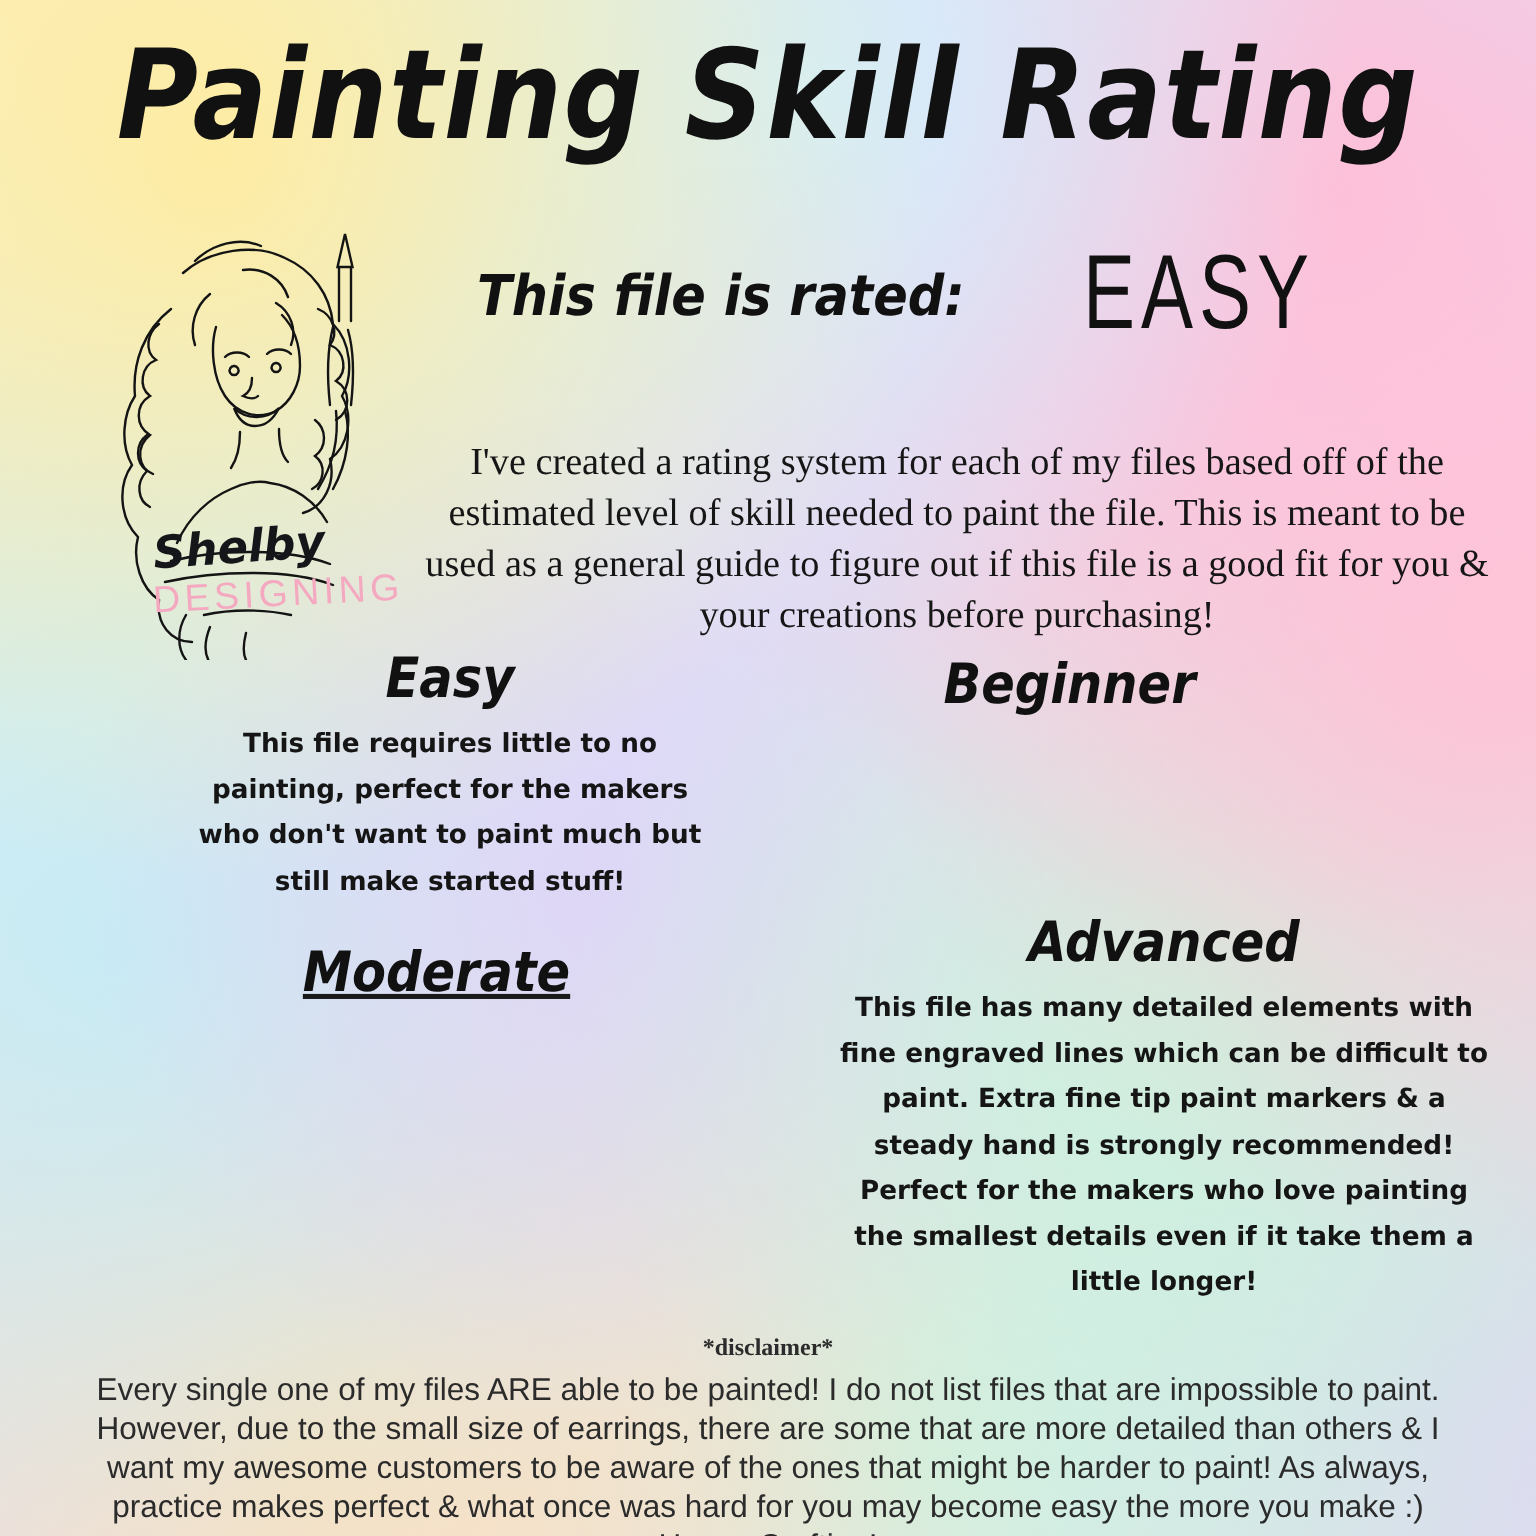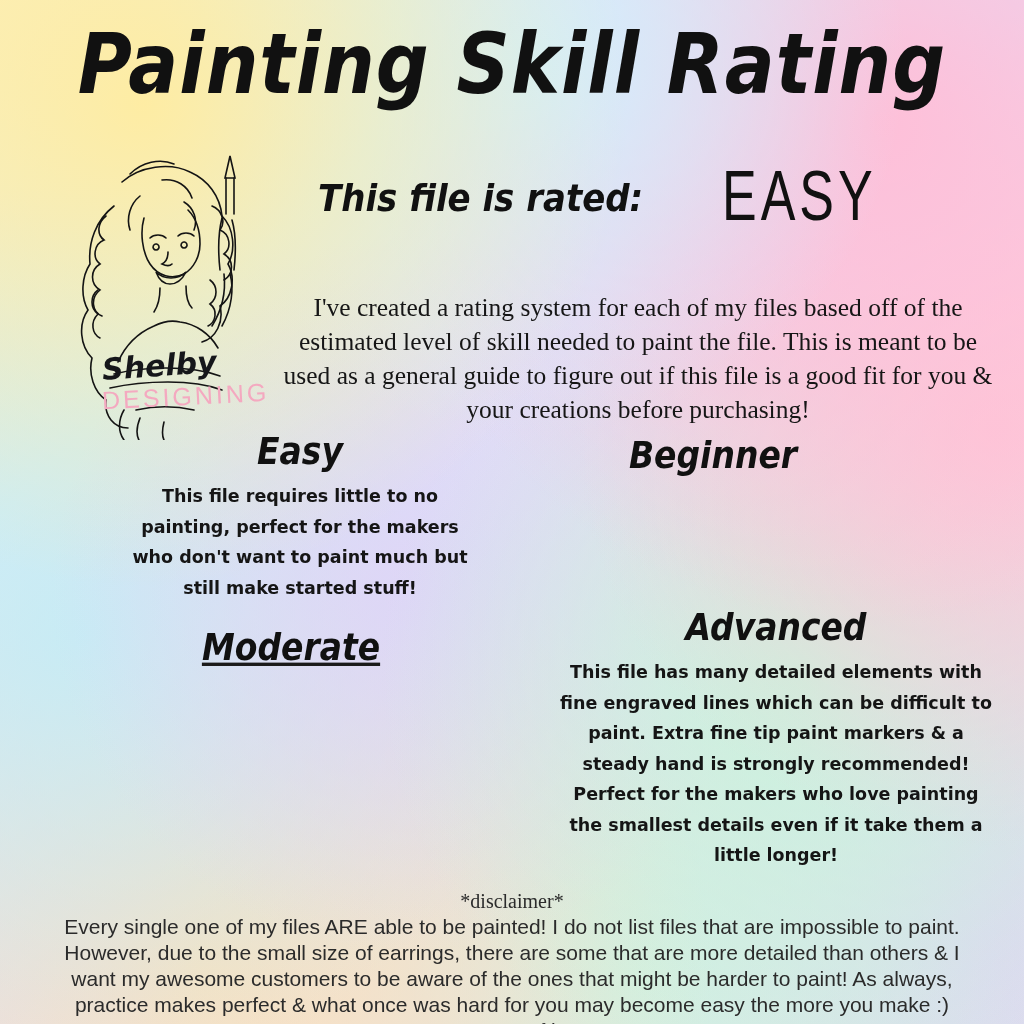--- a/index.html
+++ b/index.html
@@ -147,22 +147,23 @@
   #level-advanced  { left: 512px; top: 608px; width: 440px; margin-left: 44px; }
 
   
   .disclaimer-title {
     position: absolute;
     left: 0;
     top: 890px;
     width: 1024px;
     text-align: center;
     font-family: "Liberation Serif", serif;
-    font-size: 20px;
+    font-size: 16px;
     color: #2b2b2b;
+    font-weight: bold;
   }
   .disclaimer-body {
     position: absolute;
     left: 62px;
     top: 914px;
     width: 900px;
     text-align: center;
     font-family: Liberation Sans, sans-serif;
     font-size: 21px;
     line-height: 26px;

